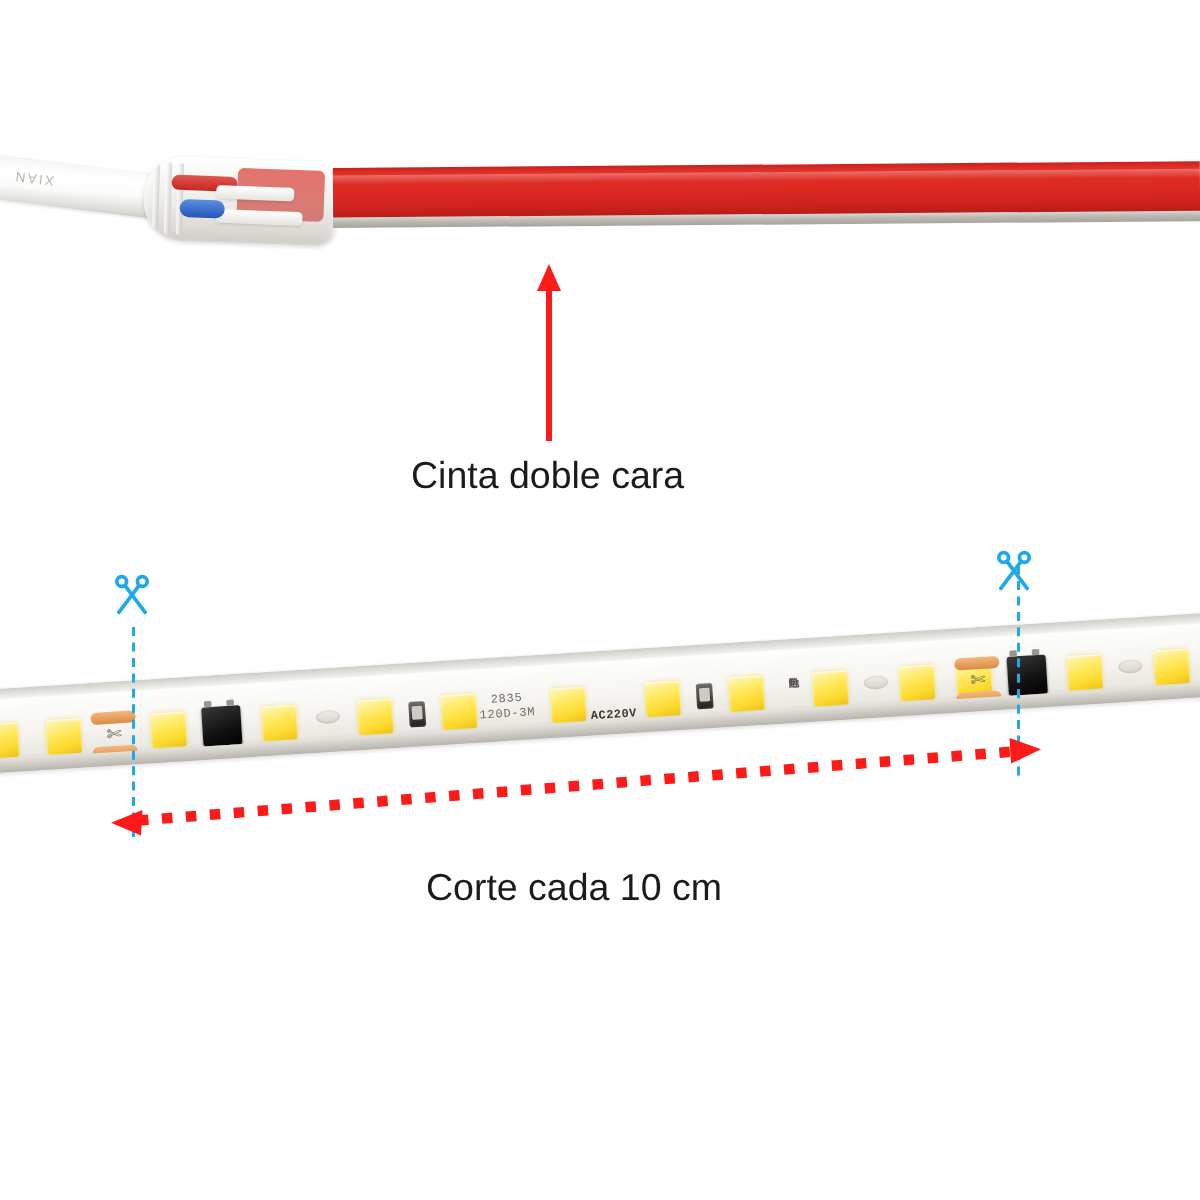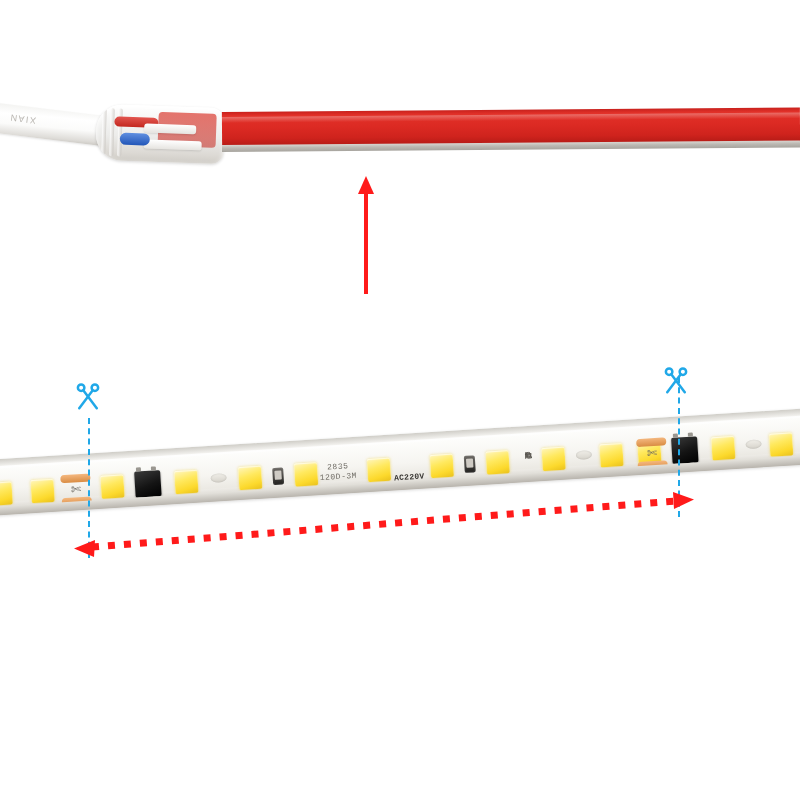--- a/index.html
+++ b/index.html
@@ -384,20 +384,21 @@
     <div class="tape-edge"></div>
   </div>
 
   <div class="callout-arrow">
     <svg width="16" height="118" viewBox="0 0 16 118">
       <rect x="6" y="16" width="4" height="102" fill="#FF1A1A"></rect>
       <polygon points="8,0 16,18 0,18" fill="#FF1A1A"></polygon>
     </svg>
   </div>
 
+  <div class="caption caption-tape">Cinta doble cara</div>
 
   <div class="strip-wrap">
     <div class="strip-rot">
       <div class="strip-jacket">
         <div class="strip-top-bevel"></div>
         <div class="strip-pcb">
 
           <div class="led" style="left:6px"></div>
           <div class="led" style="left:48px"></div>
 
@@ -475,14 +476,15 @@
   </div>
 
   <div class="measure">
     <svg width="800" height="110" viewBox="0 0 800 110">
       <line x1="92" y1="77" x2="676" y2="31" stroke="#FF1A1A" stroke-width="7" stroke-dasharray="7 9" stroke-linecap="butt"></line>
       <polygon points="74,78.5 95,70 94,87" fill="#FF1A1A"></polygon>
       <polygon points="694,29.5 673,22 674,39" fill="#FF1A1A"></polygon>
     </svg>
   </div>
 
+  <div class="caption caption-cut">Corte cada 10 cm</div>
 
 </div>
 
 </body></html>

